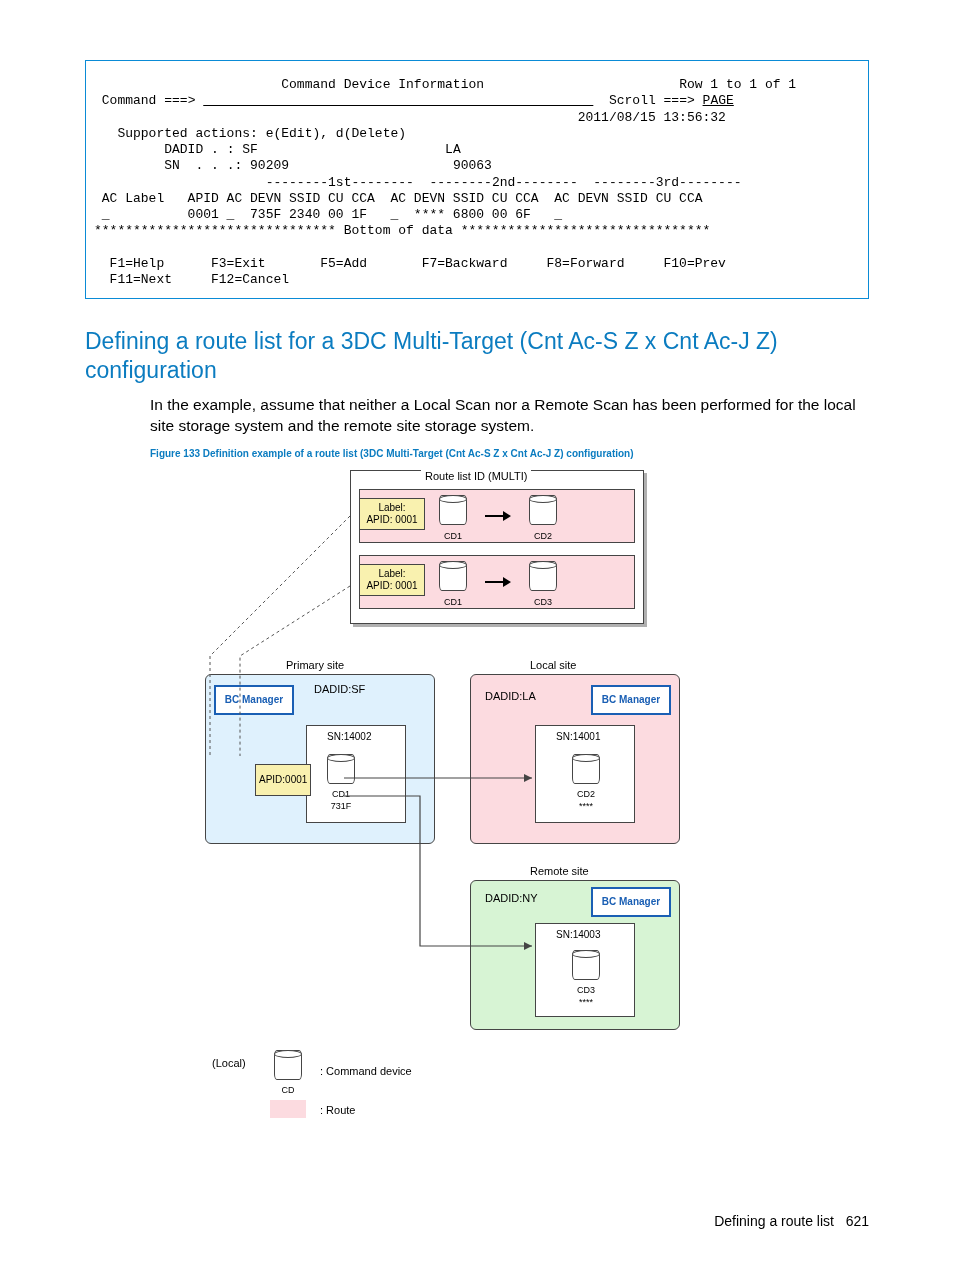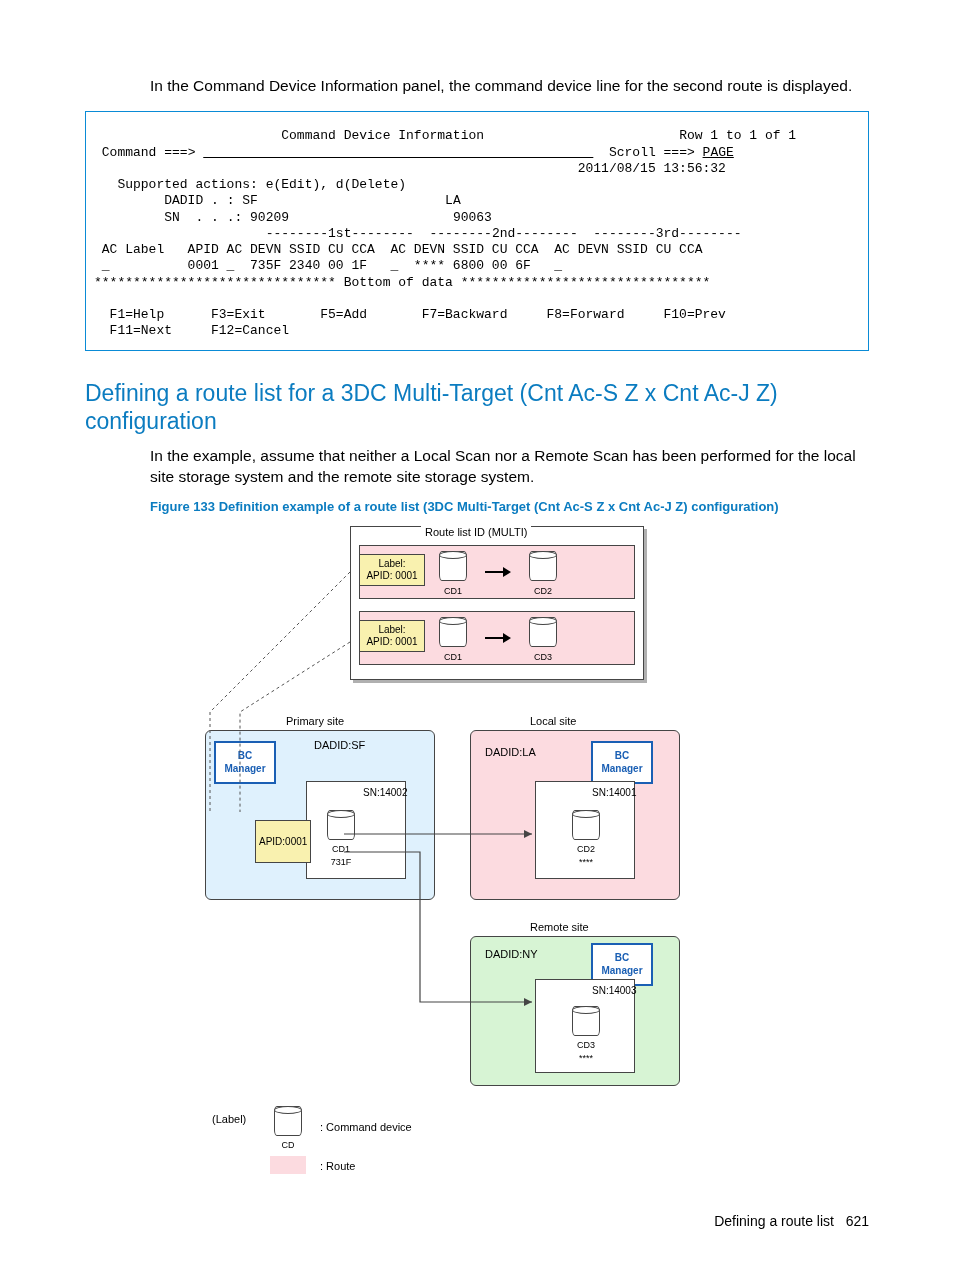--- a/index.html
+++ b/index.html
@@ -49,21 +49,21 @@
     font-family: Arial, Helvetica, sans-serif;
   }
   .body {
     margin-left: 65px;
     font-size: 15.5px;
   }
   .body p { margin: 0 0 10px 0; }
   .figcap {
     color: #0b7cc0;
     font-weight: bold;
-    font-size: 13px;
+    font-size: 10px;
     margin: 8px 0 6px 65px;
     line-height: 1.35;
   }
   .diagram-holder {
     margin-left: 65px;
   }
   .footer {
     position: absolute;
     bottom: 40px;
     right: 85px;
@@ -183,42 +183,42 @@
   .remote  { background: #d7f4d4; }
   .bcman {
     position: absolute;
     border: 2px solid #1a5fb4;
     color: #1a5fb4;
     font-weight: bold;
     font-size: 10px;
     padding: 6px 4px;
     text-align: center;
     background: #fff;
-    width: 62px;
+    width: 80px;
     box-sizing: border-box;
   }
   .dadid {
     position: absolute;
     font-size: 11px;
   }
   .sn-box {
     position: absolute;
     width: 100px;
     height: 98px;
     border: 1px solid #454545;
     background: #fff;
     box-sizing: border-box;
   }
-  .sn-box .sn { position: absolute; top: 4px; left: 20px; font-size: 10px; margin-left: 36px; }
+  .sn-box .sn { position: absolute; top: 4px; left: 20px; font-size: 10px; }
   .apid {
     position: absolute;
     border: 1px solid #454545;
     background: #f9f1af;
     font-size: 10px;
-    padding: 14px 3px;
+    padding: 8px 3px;
   }
   .cd-dev-wrap { position: absolute; text-align: center; }
   .cd-dev-wrap .devlbl2 { font-size: 9px; }
   .legend { position: absolute; font-size: 11px; }
   .legend-pink {
     position: absolute;
     width: 36px; height: 18px;
     background: #fcdbe0;
     border: none;
   }
@@ -228,21 +228,20 @@
     width: 560px; height: 670px;
     overflow: visible;
     z-index: 1;
   }
 </style>
 </head>
 <body>
 
 <div class="page">
 
-  <p class="intro">In the Command Device Information panel, the command device line for the second route is displayed.</p>
 
   <div class="terminal-wrap">
 <div class="terminal">                        <span>Command Device Information</span>                         <span>Row 1 to 1 of 1</span>
  <span>Command ===&gt;</span> <span class="underline">                                                  </span>  <span>Scroll ===&gt;</span> <span class="underline">PAGE</span>
                                                               <span>2011/08/15 13:56:32</span>
    <span>Supported actions: e(Edit), d(Delete)</span>
          <span>DADID . : SF</span>                        <span>LA</span>
          <span>SN  . . .: 90209</span>                     <span>90063</span>
                       <span>--------1st--------  --------2nd--------  --------3rd--------</span>
 <span> AC Label   APID AC DEVN SSID CU CCA  AC DEVN SSID CU CCA  AC DEVN SSID CU CCA</span>
@@ -334,21 +333,21 @@
         <div class="sn-box" style="left:64px; top:42px; height:94px;">
           <div class="sn">SN:14003</div>
           <div class="cd-dev-wrap" style="left:36px; top:26px;">
             <span class="mini-cyl"></span>
             <div class="devlbl2">CD3</div>
             <div class="devlbl2">****</div>
           </div>
         </div>
       </div>
 
-      <div class="legend" style="left:62px; top:590px;">(Label)</div>
+      <div class="legend" style="left:62px; top:590px;">(Local)</div>
       <div class="legend" style="left:124px; top:584px; text-align:center;">
         <span class="mini-cyl"></span>
         <div class="devlbl2" style="font-size:9px;">CD</div>
       </div>
       <div class="legend" style="left:170px; top:598px;">: Command device</div>
       <div class="legend-pink" style="left:120px; top:634px;"></div>
       <div class="legend" style="left:170px; top:637px;">: Route</div>
 
     </div>
   </div>

